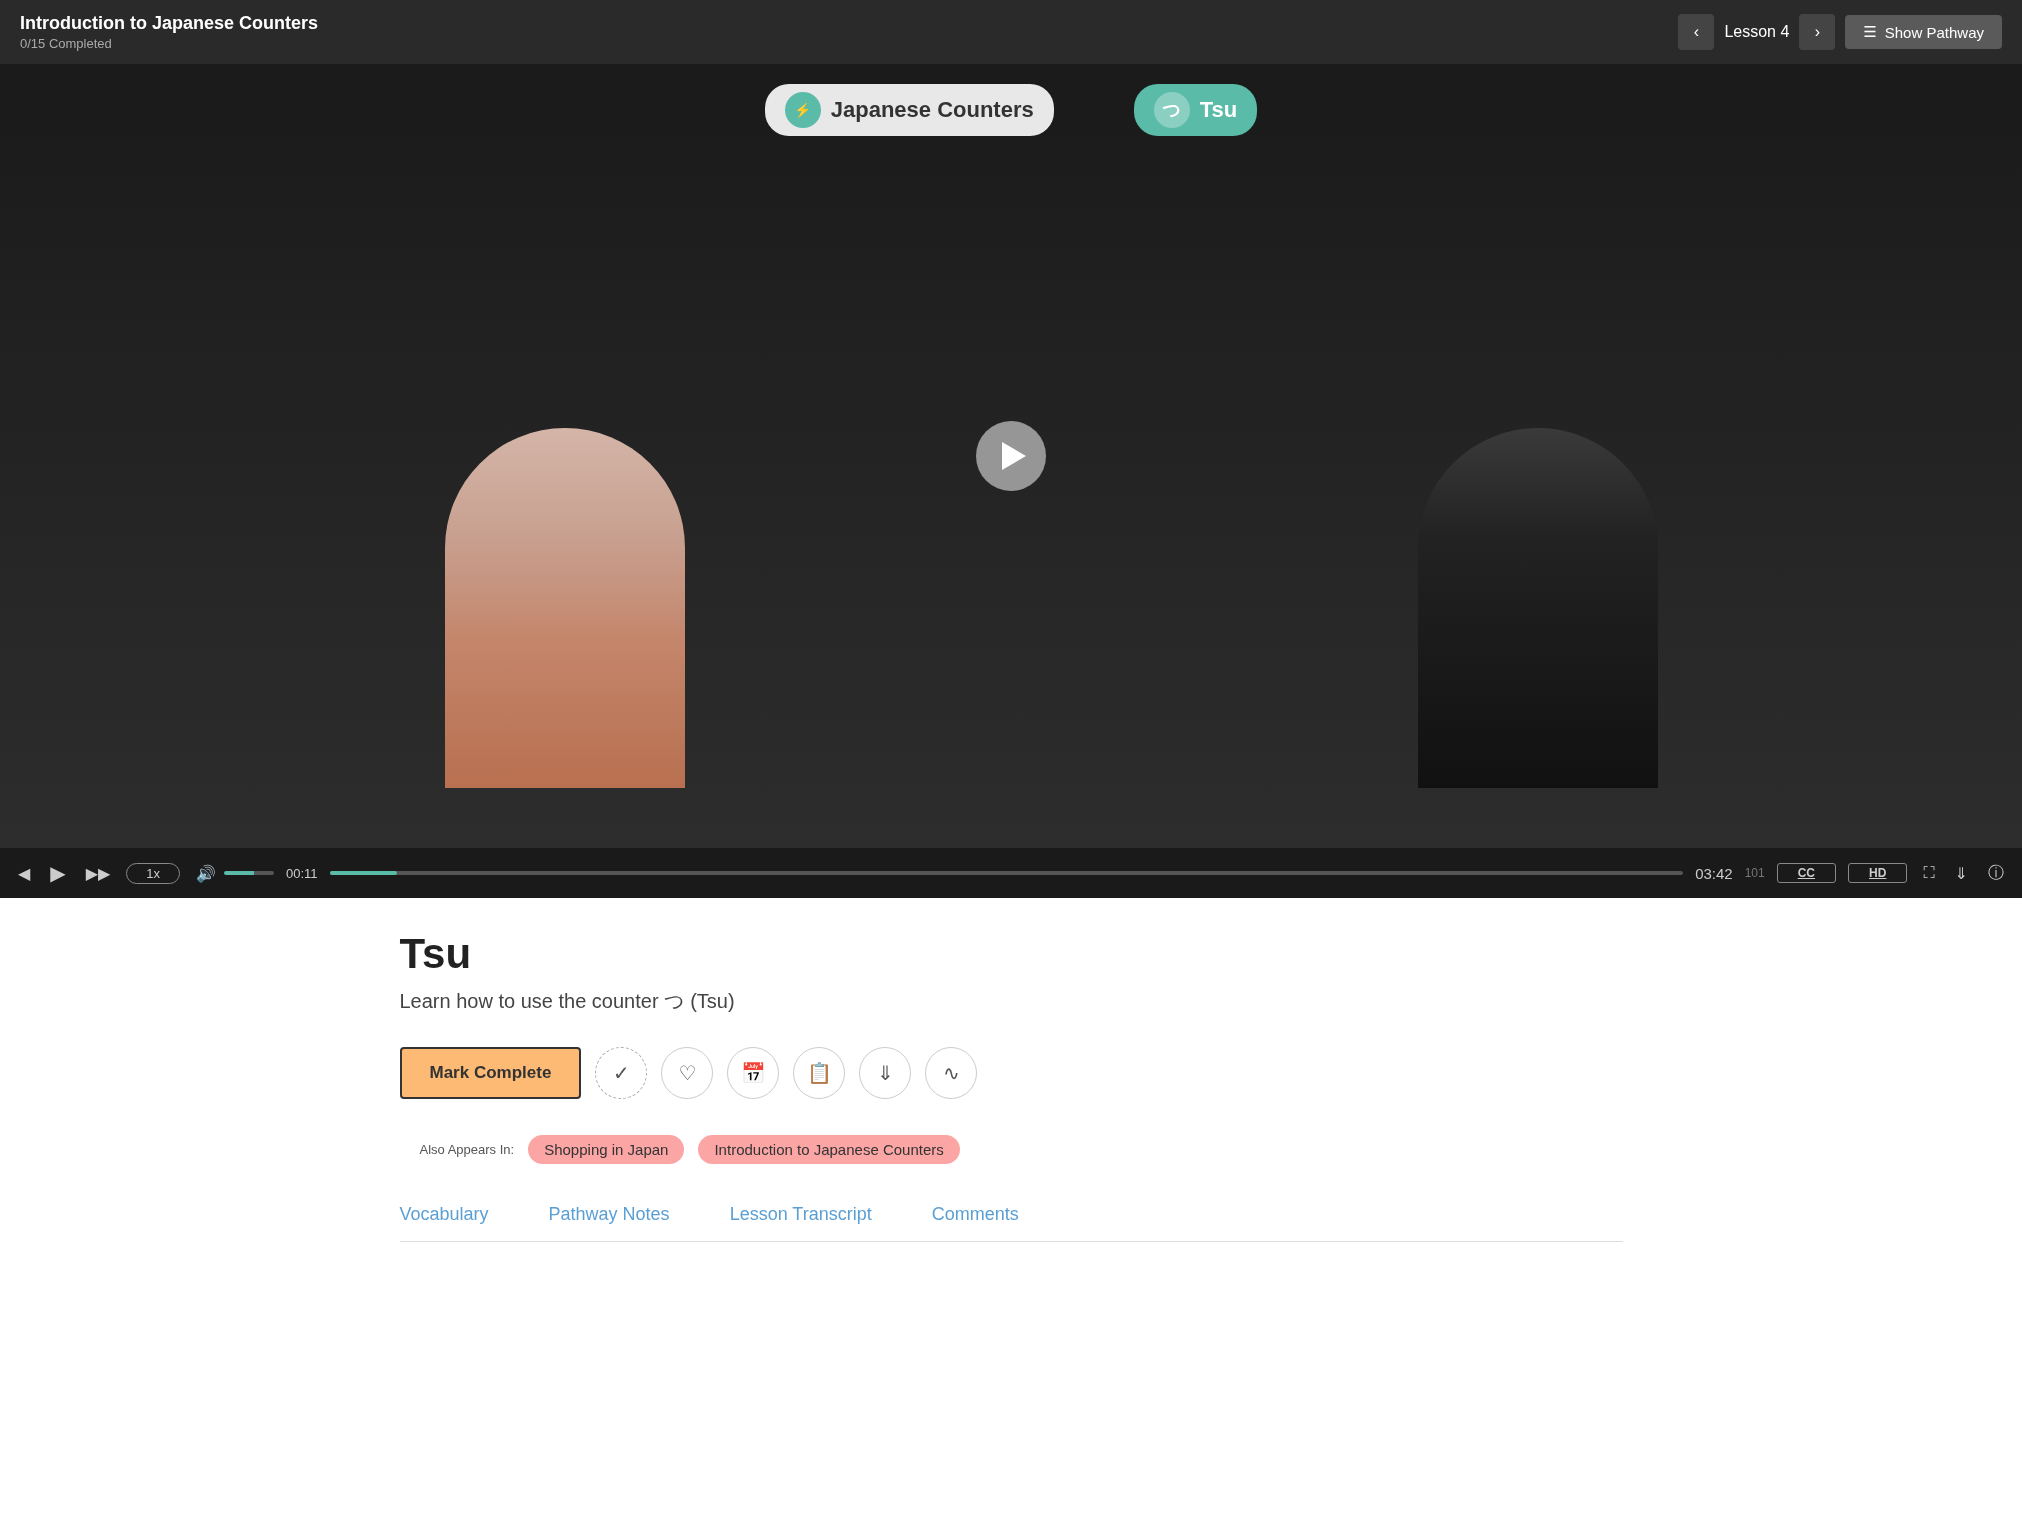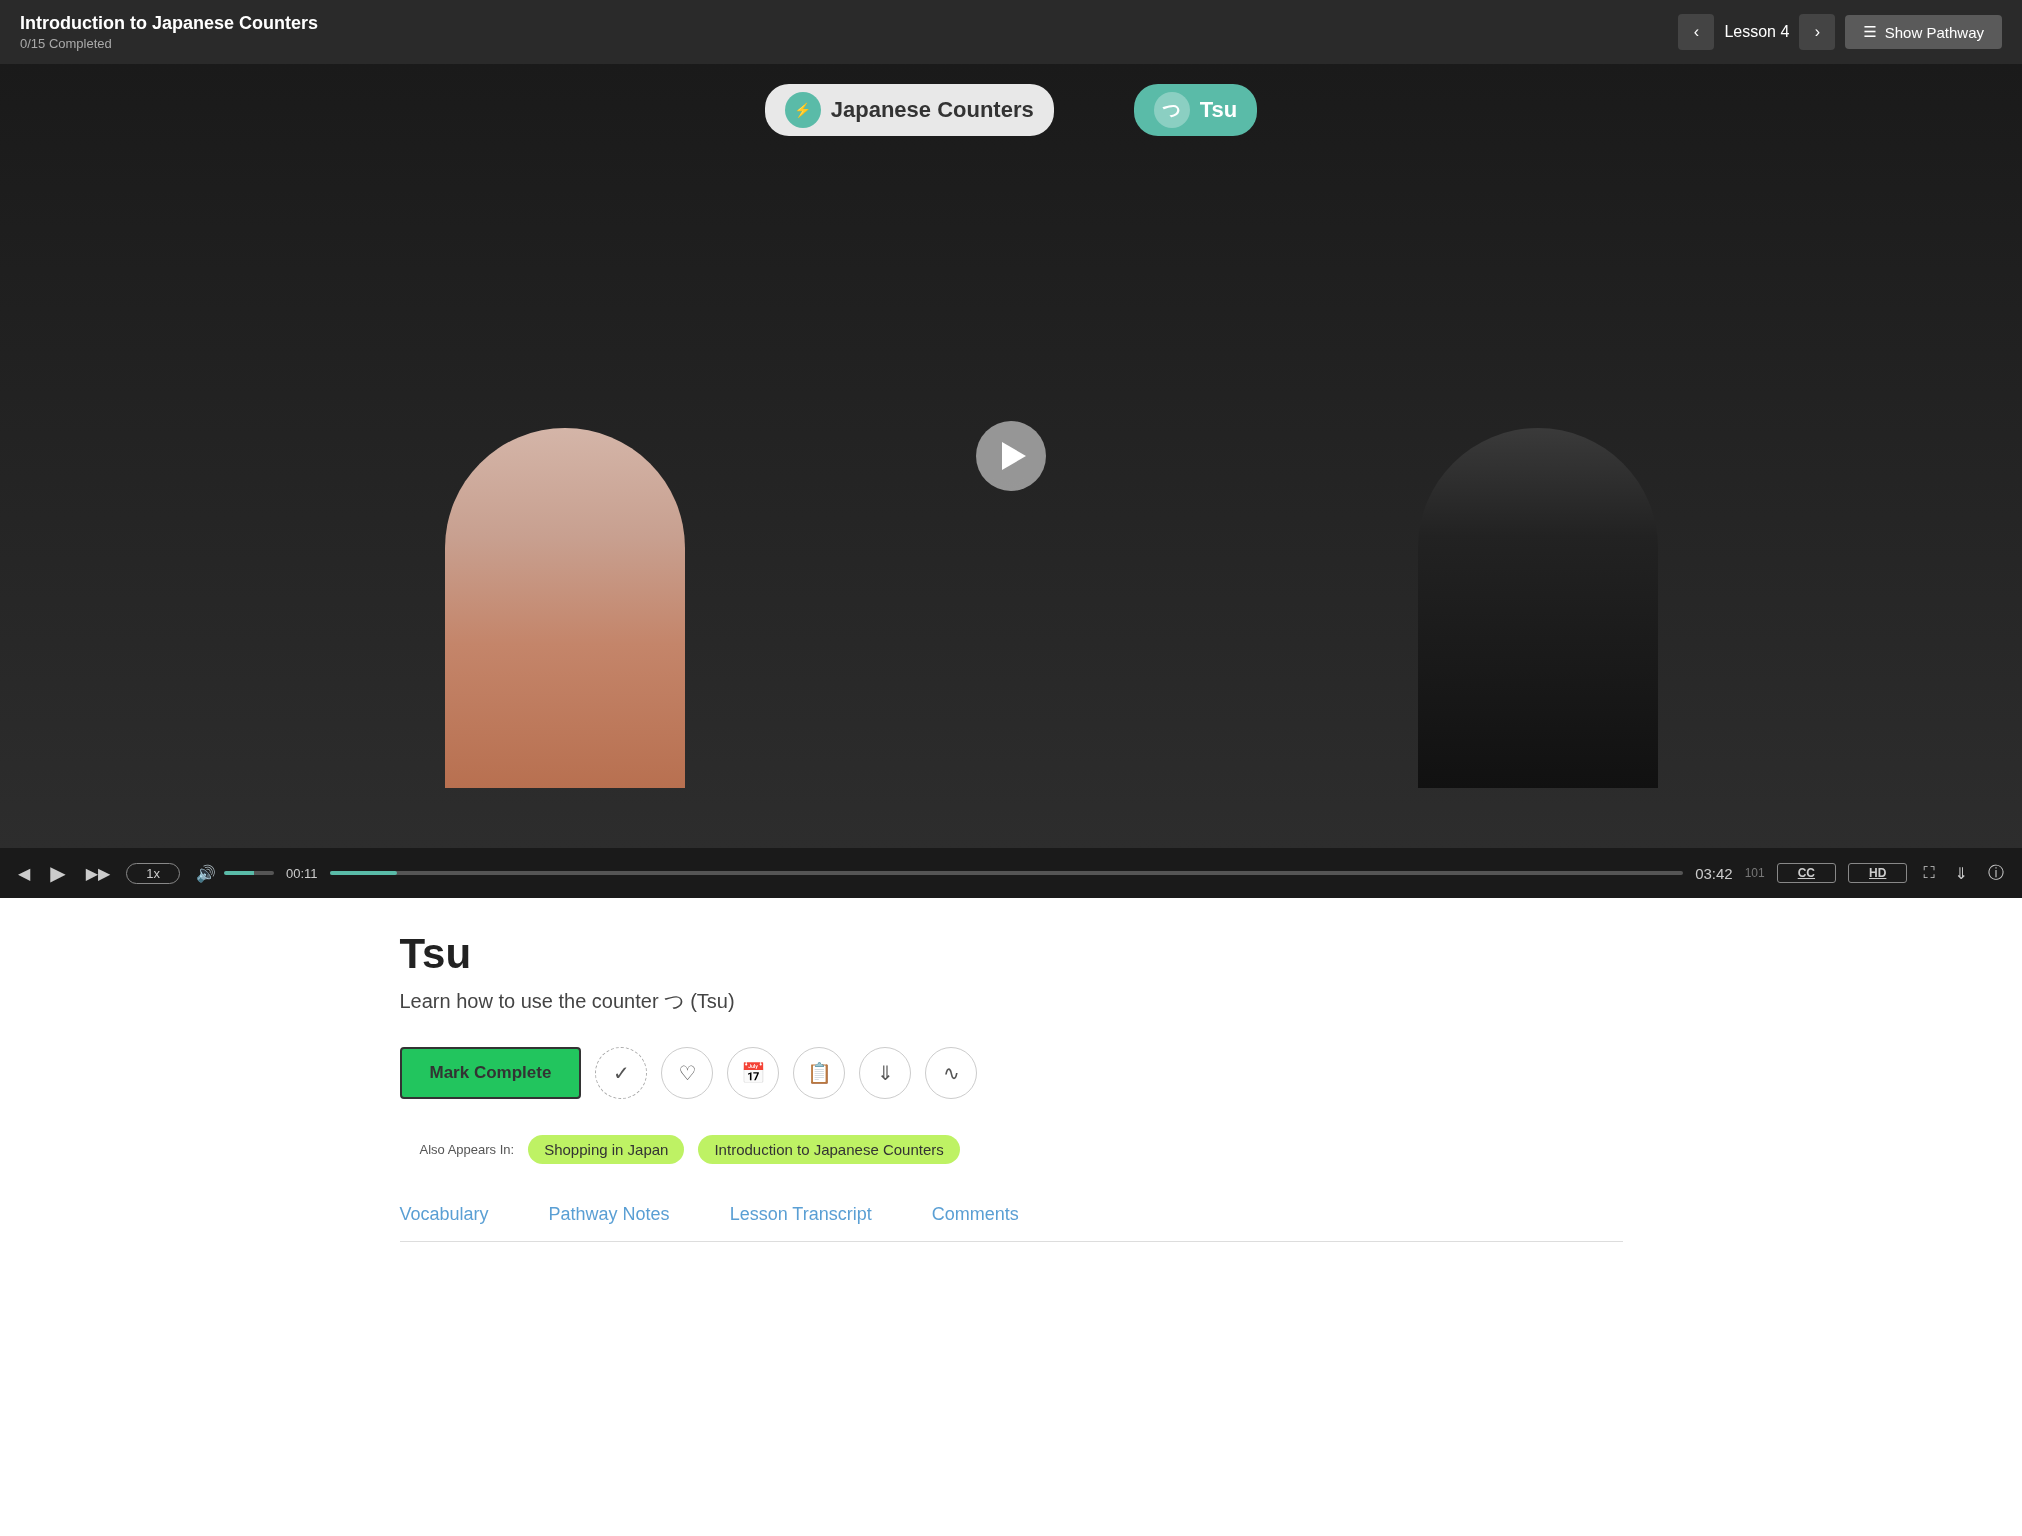--- a/index.html
+++ b/index.html
@@ -224,21 +224,21 @@
       margin-bottom: 32px;
     }
     .action-row {
       display: flex;
       align-items: center;
       gap: 14px;
       margin-bottom: 36px;
     }
     .mark-complete-btn {
       border: 2px solid #333;
-      background: #22c55e;
+      background: #fdba74;
       color: #333;
       padding: 14px 28px;
       font-size: 17px;
       font-weight: 600;
       border-radius: 4px;
       cursor: pointer;
     }
     .icon-circle-btn {
       width: 52px; height: 52px;
       border: 1.5px solid #ccc;
@@ -253,21 +253,21 @@
       border: 1.5px dashed #aaa;
     }
     .appears-in {
       display: flex;
       align-items: center;
       gap: 14px;
       margin-bottom: 40px;
     }
     .appears-label { font-size: 13px; color: #555; font-weight: 400; margin-left: 20px; }
     .tag-pill {
-      background: #bef264;
+      background: #fca5a5;
       border-radius: 20px;
       padding: 6px 16px;
       font-size: 15px;
       color: #333;
       cursor: pointer;
     }
     
     .tabs {
       display: flex;
       gap: 60px;

